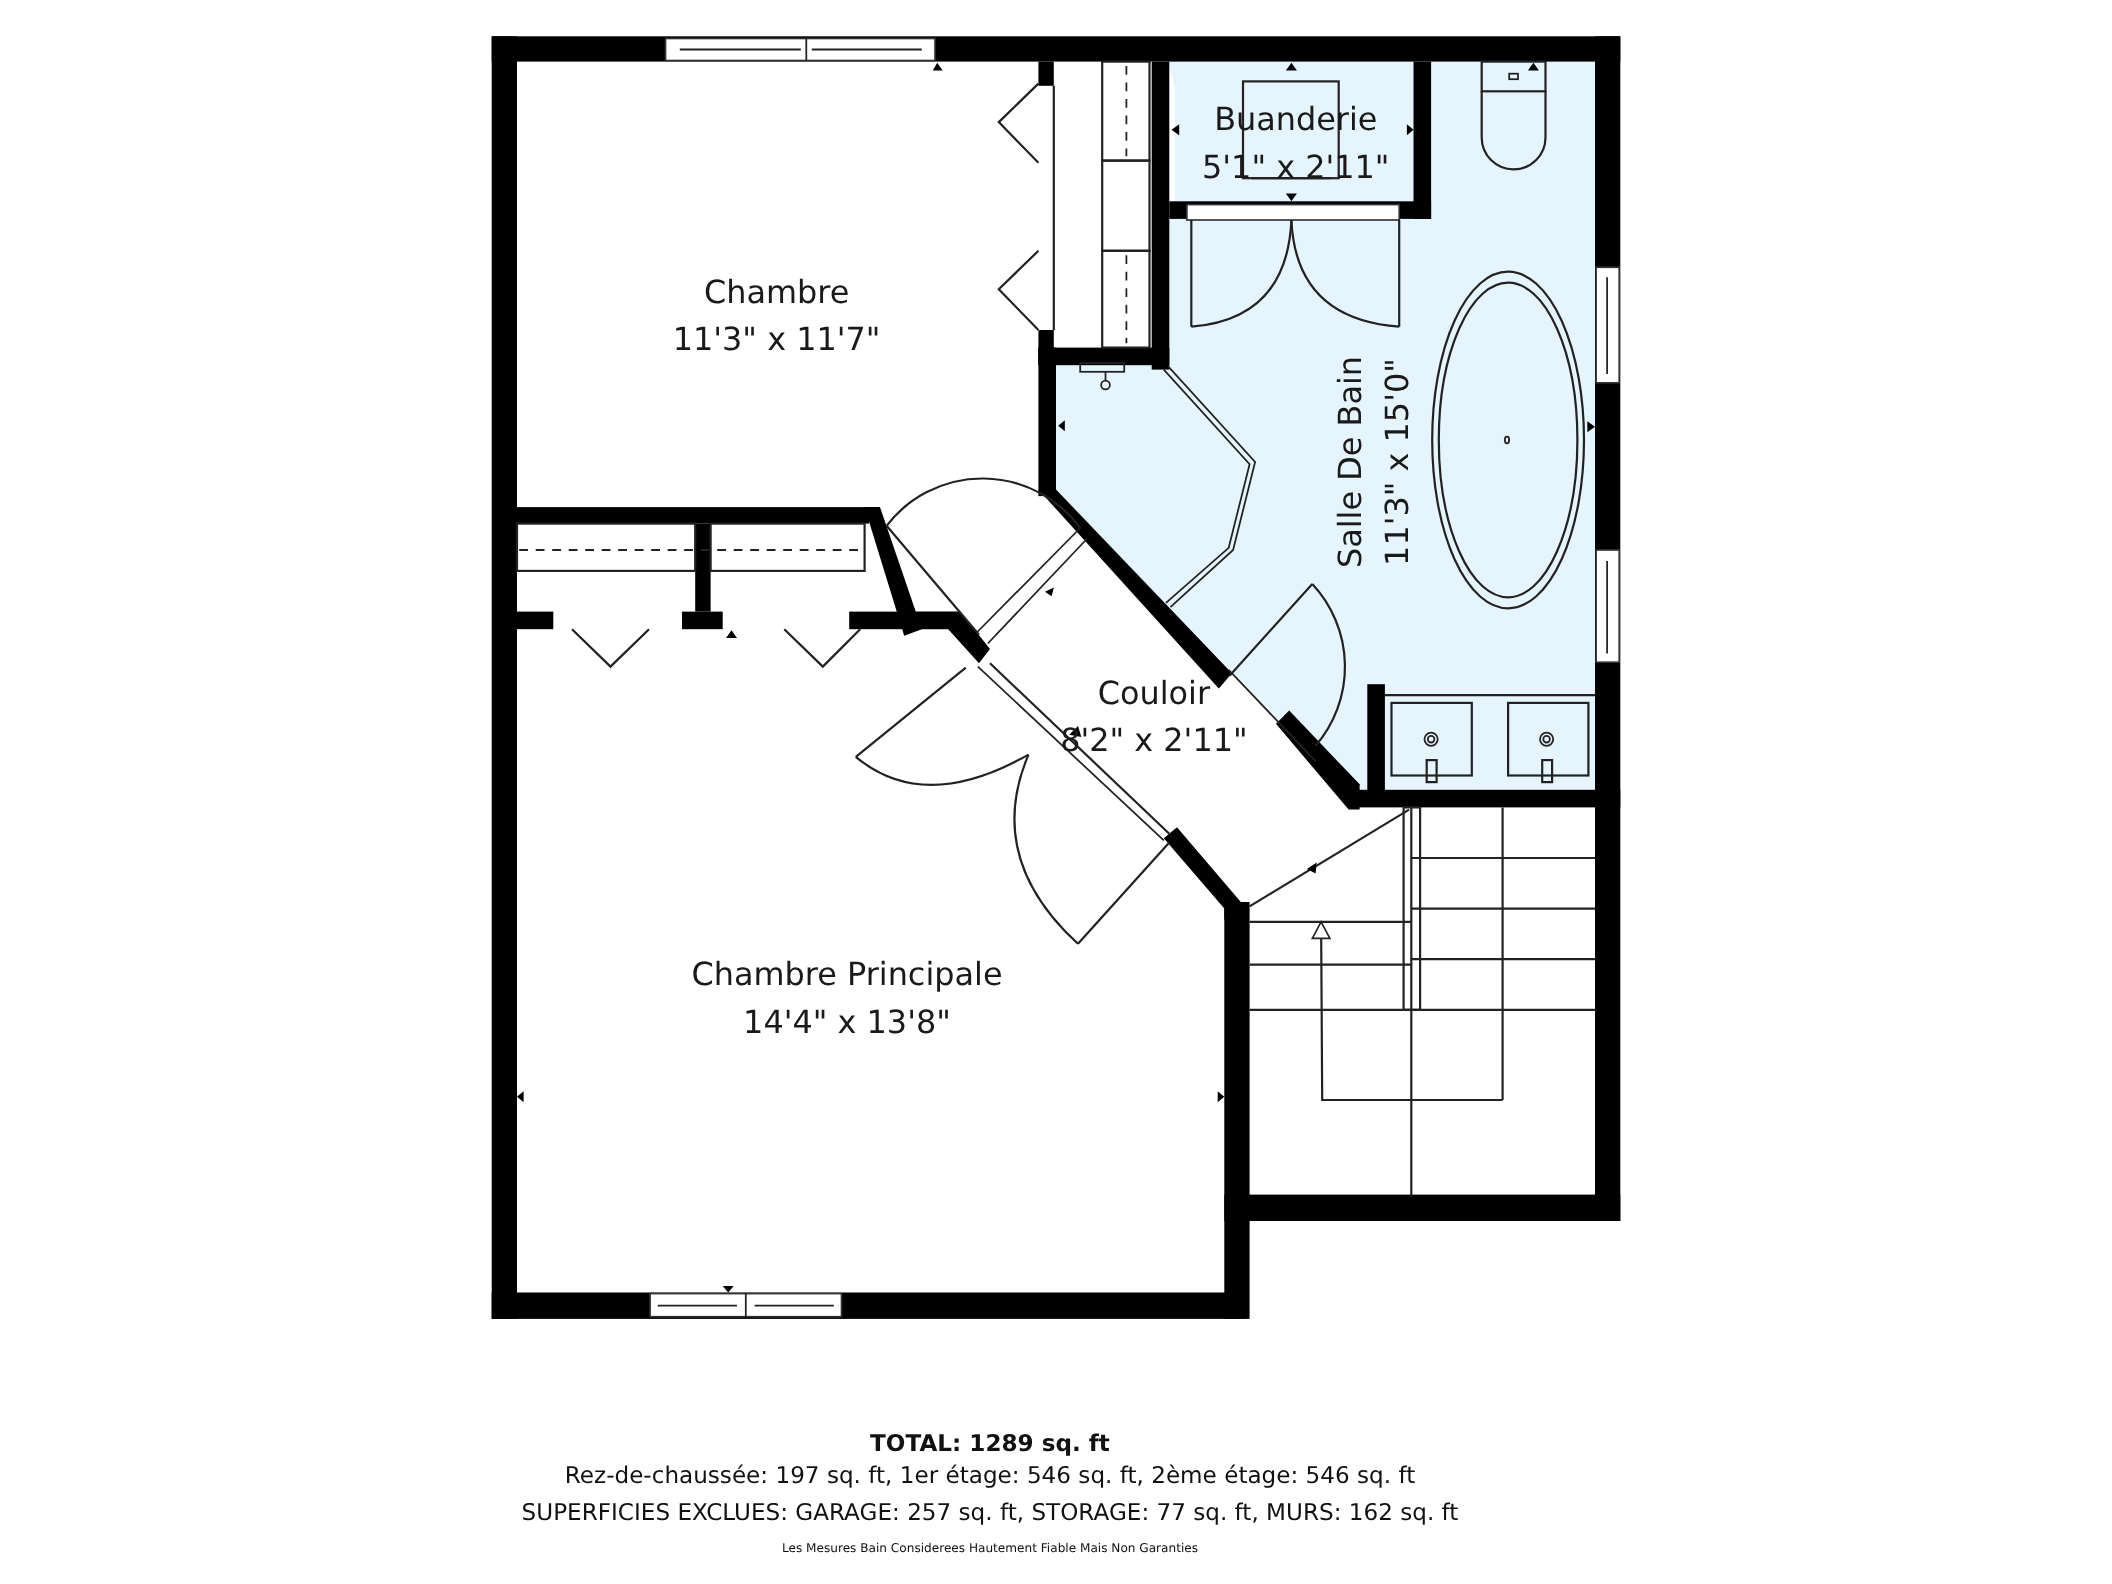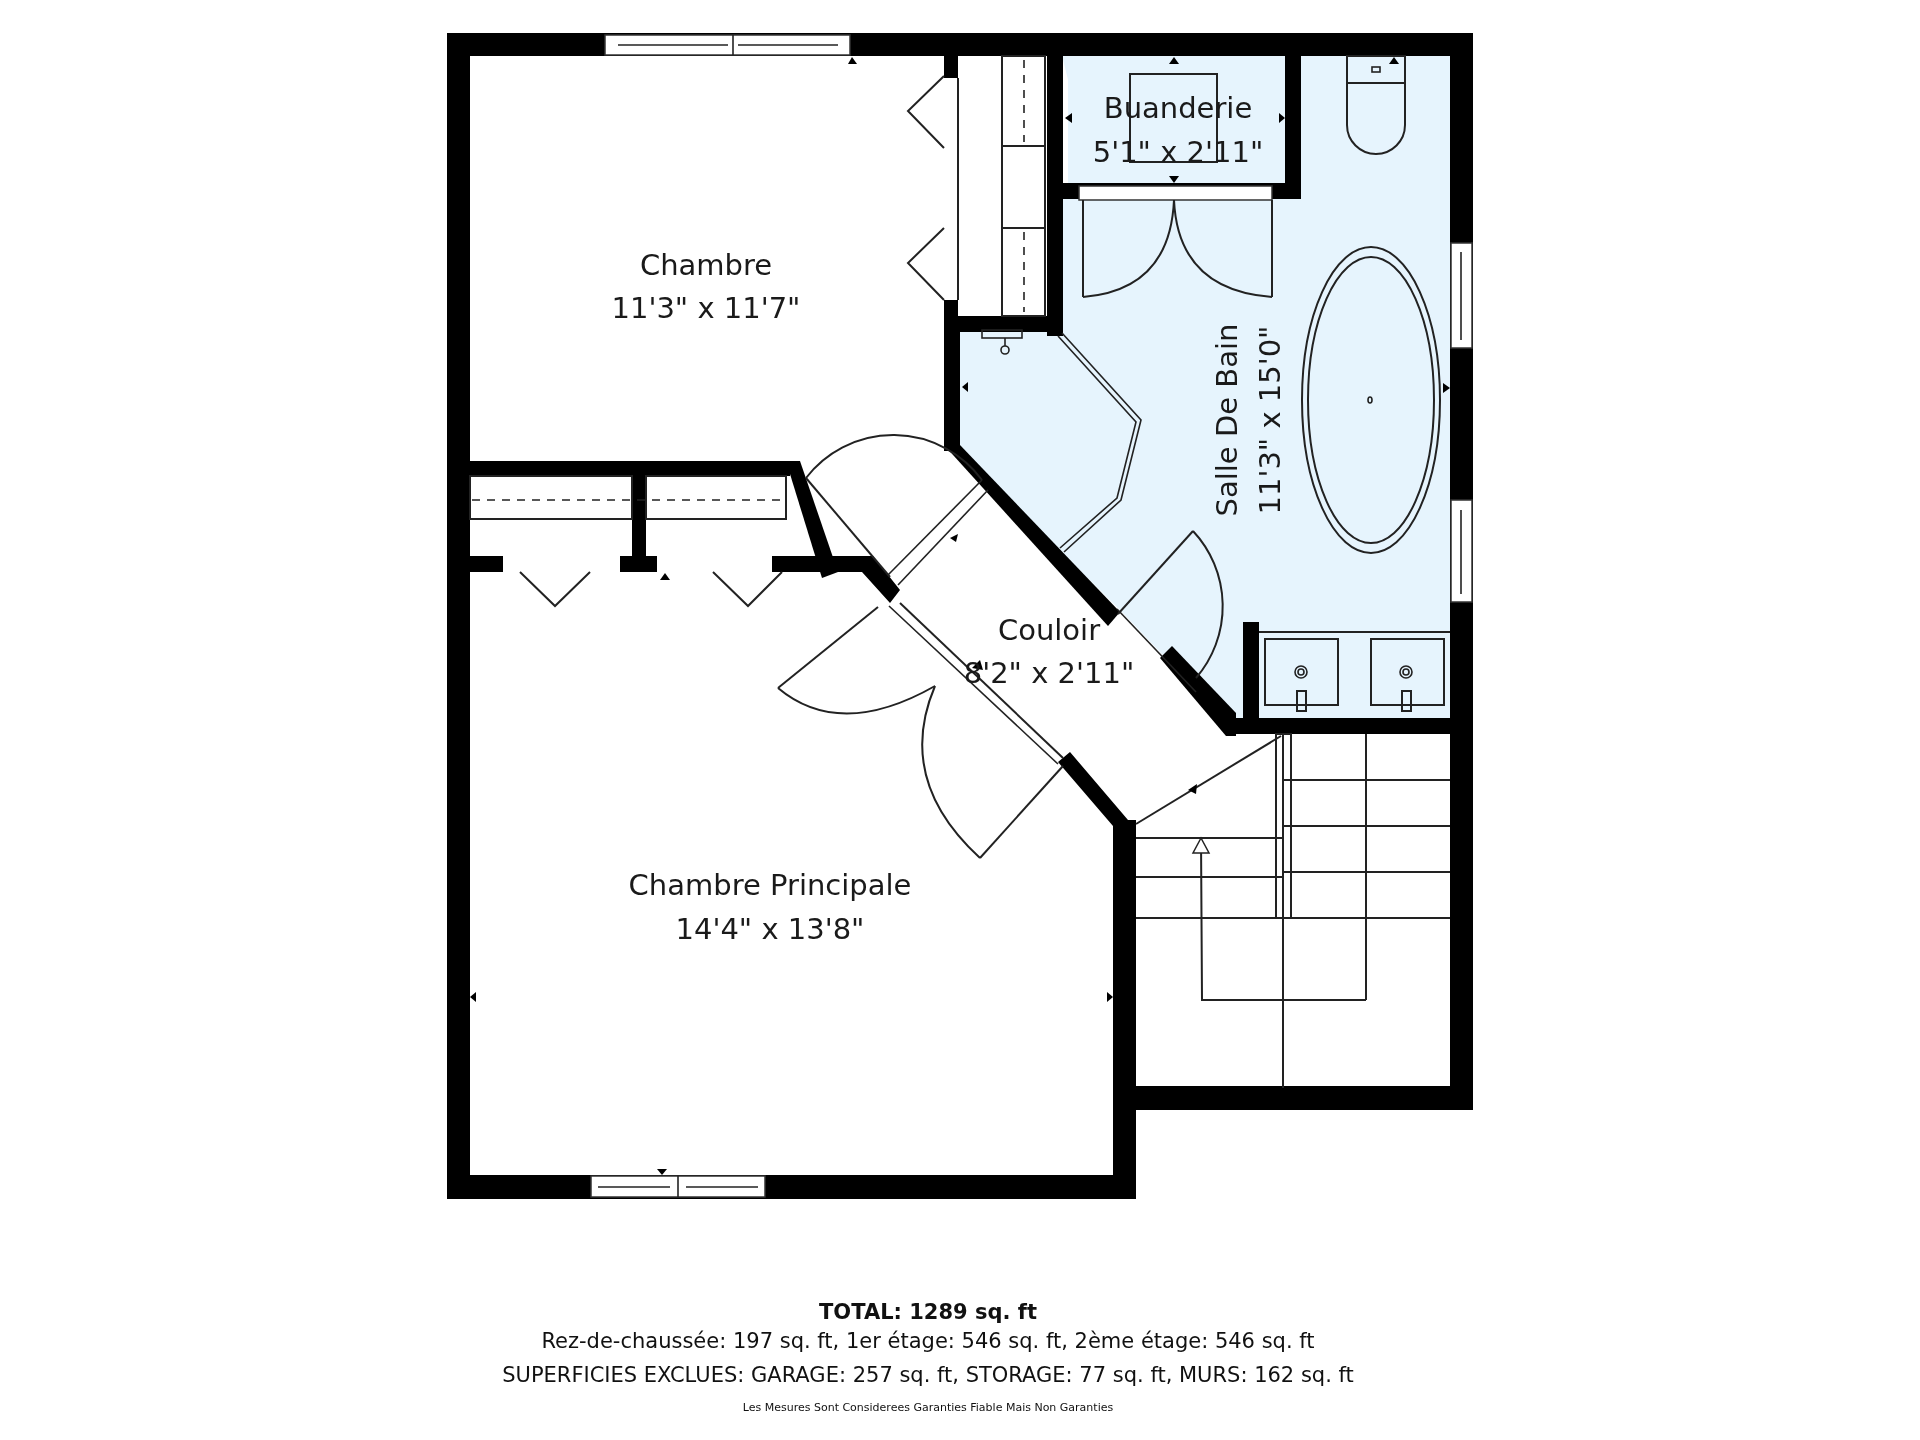--- a/index.html
+++ b/index.html
@@ -4,21 +4,21 @@
 <style>
   html, body { margin: 0; padding: 0; background: #ffffff; }
   body { width: 1920px; height: 1440px; position: relative; overflow: hidden; font-family: "Liberation Sans", "DejaVu Sans", sans-serif; }
   #plan { position: absolute; left: 0; top: 0; width: 1920px; height: 1440px; }
   .wall { fill: #000; }
   .line { fill: none; stroke: #222; stroke-width: 2; }
   .thin { fill: none; stroke: #222; stroke-width: 1.6; }
   .dash { fill: none; stroke: #222; stroke-width: 1.6; stroke-dasharray: 8 7; }
   .win { fill: #fff; stroke: #333; stroke-width: 1.5; }
   .room-label { font-family: "DejaVu Sans", sans-serif; font-size: 29px; fill: #1a1a1a; text-anchor: middle; }
-  .footer { position: absolute; left: 0; width: 1800px; text-align: center; color: #111; font-family: "DejaVu Sans", sans-serif; padding-left: 28px; }
+  .footer { position: absolute; left: 0; width: 1800px; text-align: center; color: #111; font-family: "DejaVu Sans", sans-serif; }
   .footer-total { top: 1300px; font-size: 21px; font-weight: bold; }
   .footer-line { font-size: 21px; }
   .footer-l1 { top: 1329px; }
   .footer-l2 { top: 1363px; }
   .footer-note { top: 1401px; font-size: 11px; }
 </style>
 </head>
 <body>
 
 <svg id="plan" viewBox="0 0 1920 1440" xmlns="http://www.w3.org/2000/svg">
@@ -231,13 +231,13 @@
   <text class="room-label" x="1049" y="640">Couloir</text>
   <text class="room-label" x="1049" y="683">8'2" x 2'11"</text>
 
   <text class="room-label" x="770" y="895">Chambre Principale</text>
   <text class="room-label" x="770" y="939">14'4" x 13'8"</text>
 </svg>
 
 <div class="footer footer-total">TOTAL: 1289 sq. ft</div>
 <div class="footer footer-line footer-l1">Rez-de-chaussée: 197 sq. ft, 1er étage: 546 sq. ft, 2ème étage: 546 sq. ft</div>
 <div class="footer footer-line footer-l2">SUPERFICIES EXCLUES: GARAGE: 257 sq. ft, STORAGE: 77 sq. ft, MURS: 162 sq. ft</div>
-<div class="footer footer-note">Les Mesures Sont Considerees Garanties Fiable Mais Non Garanties</div>
+<div class="footer footer-note">Les Mesures Bain Considerees Hautement Fiable Mais Non Garanties</div>
 
 </body></html>

